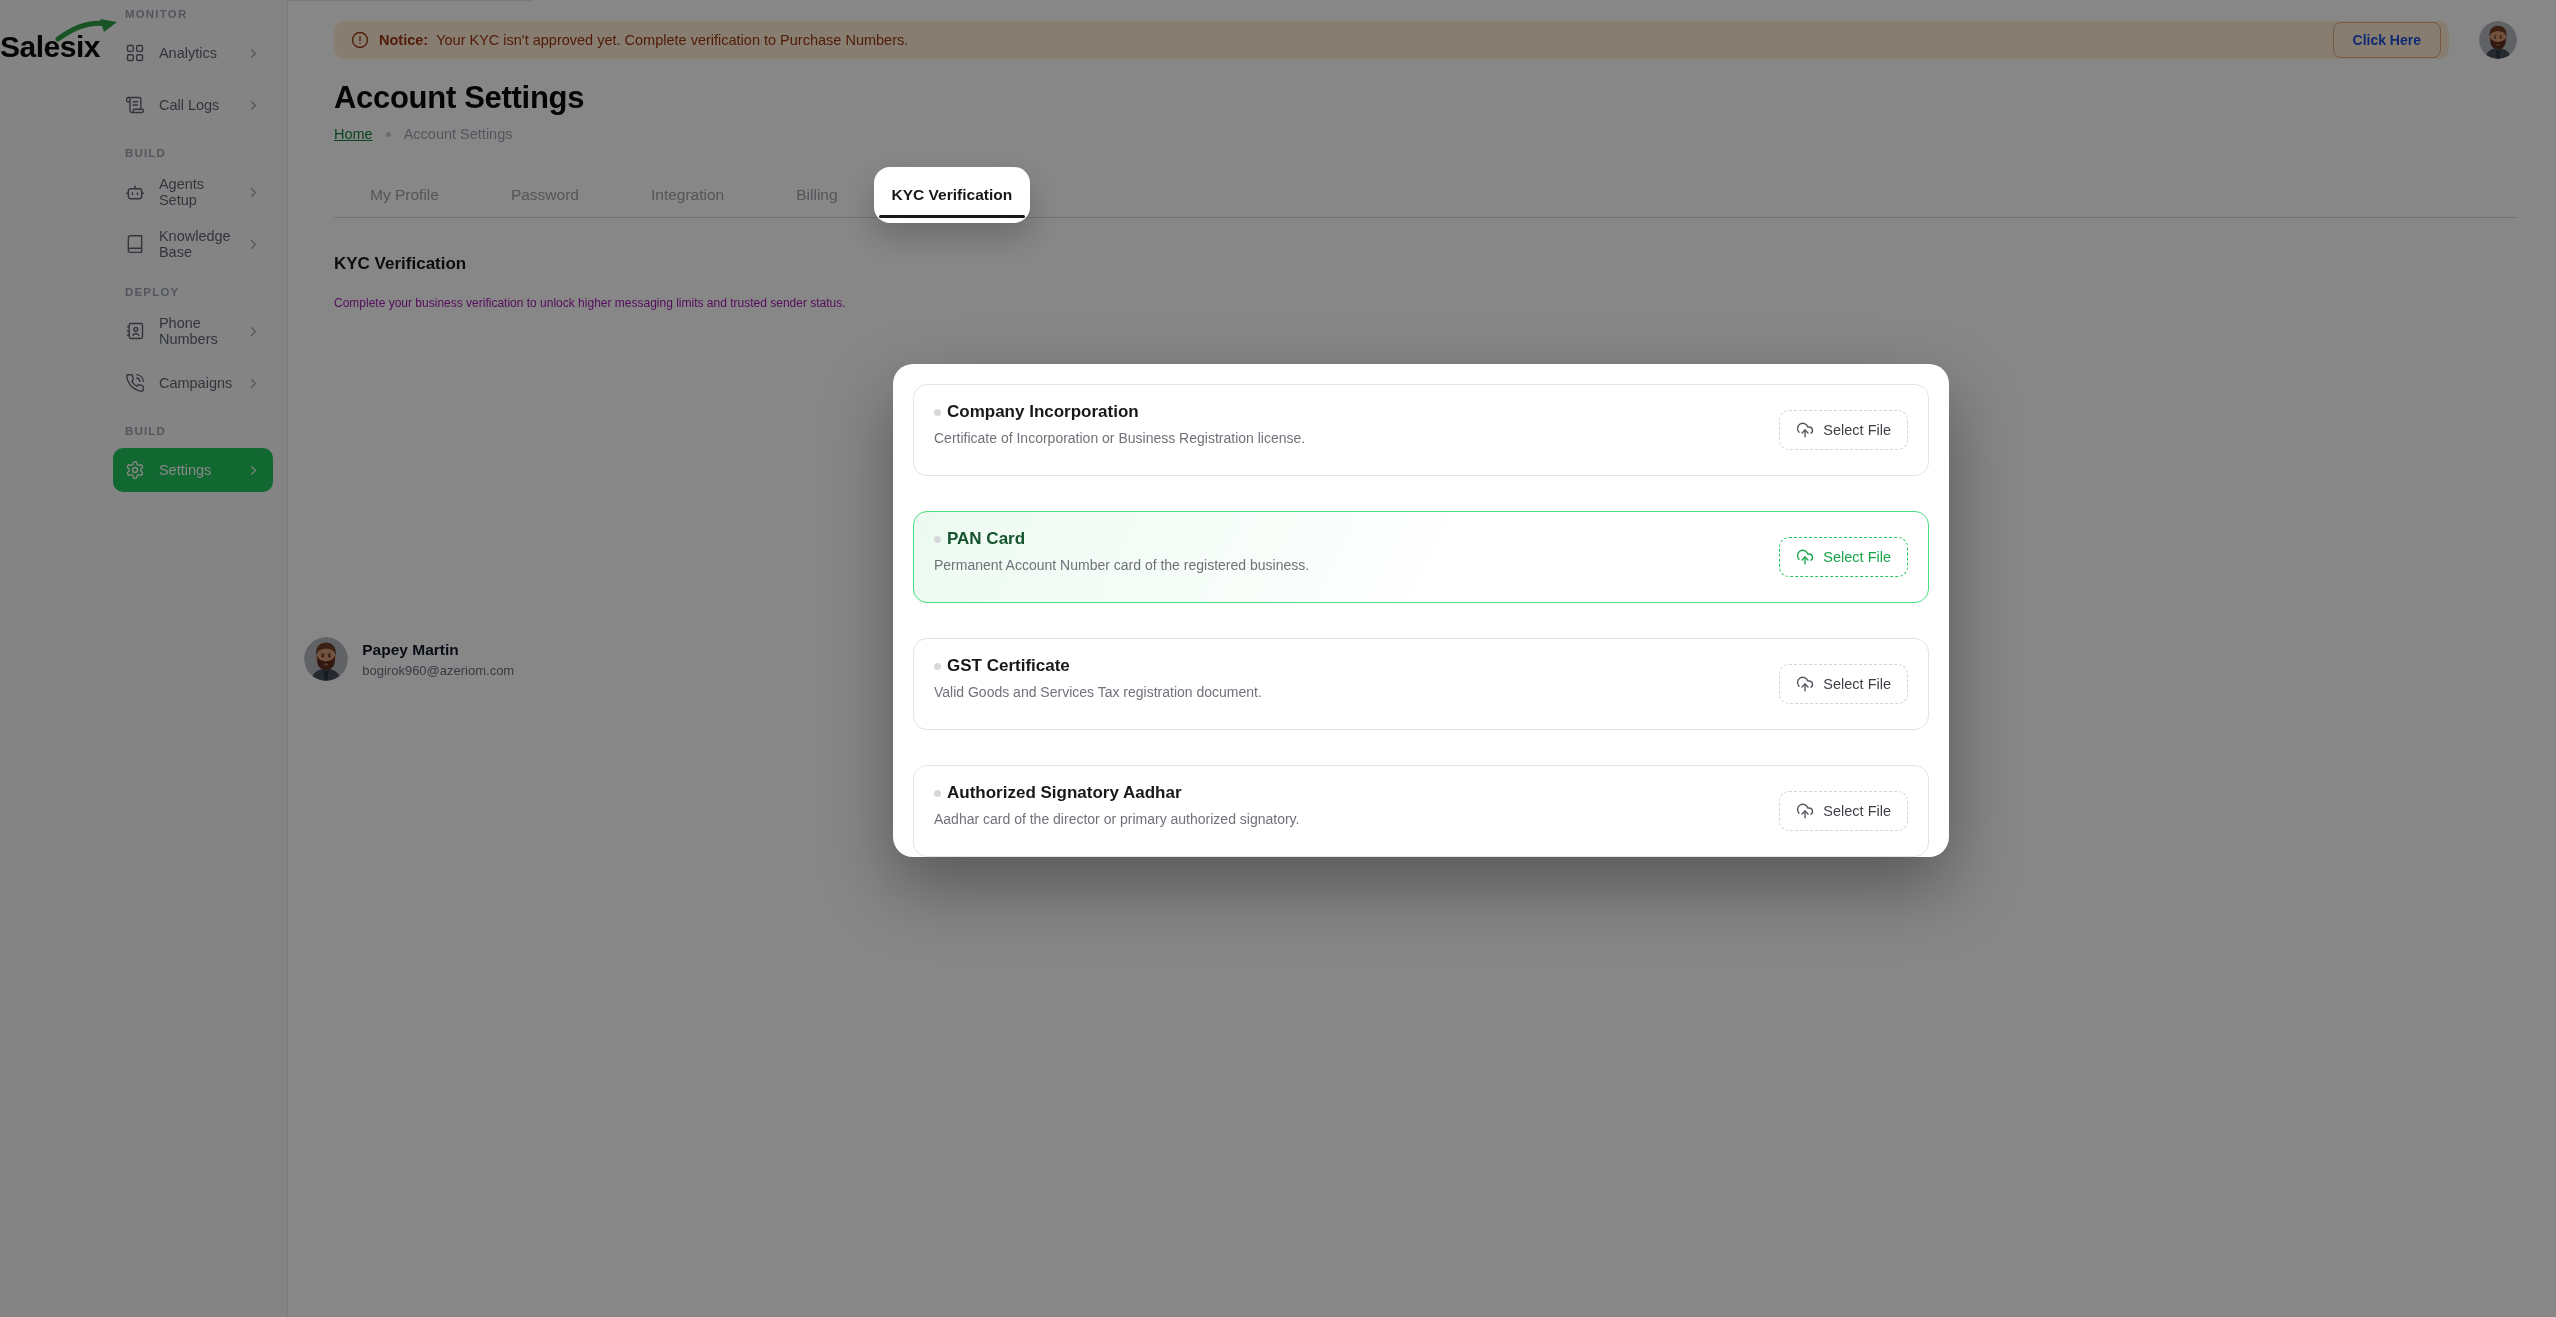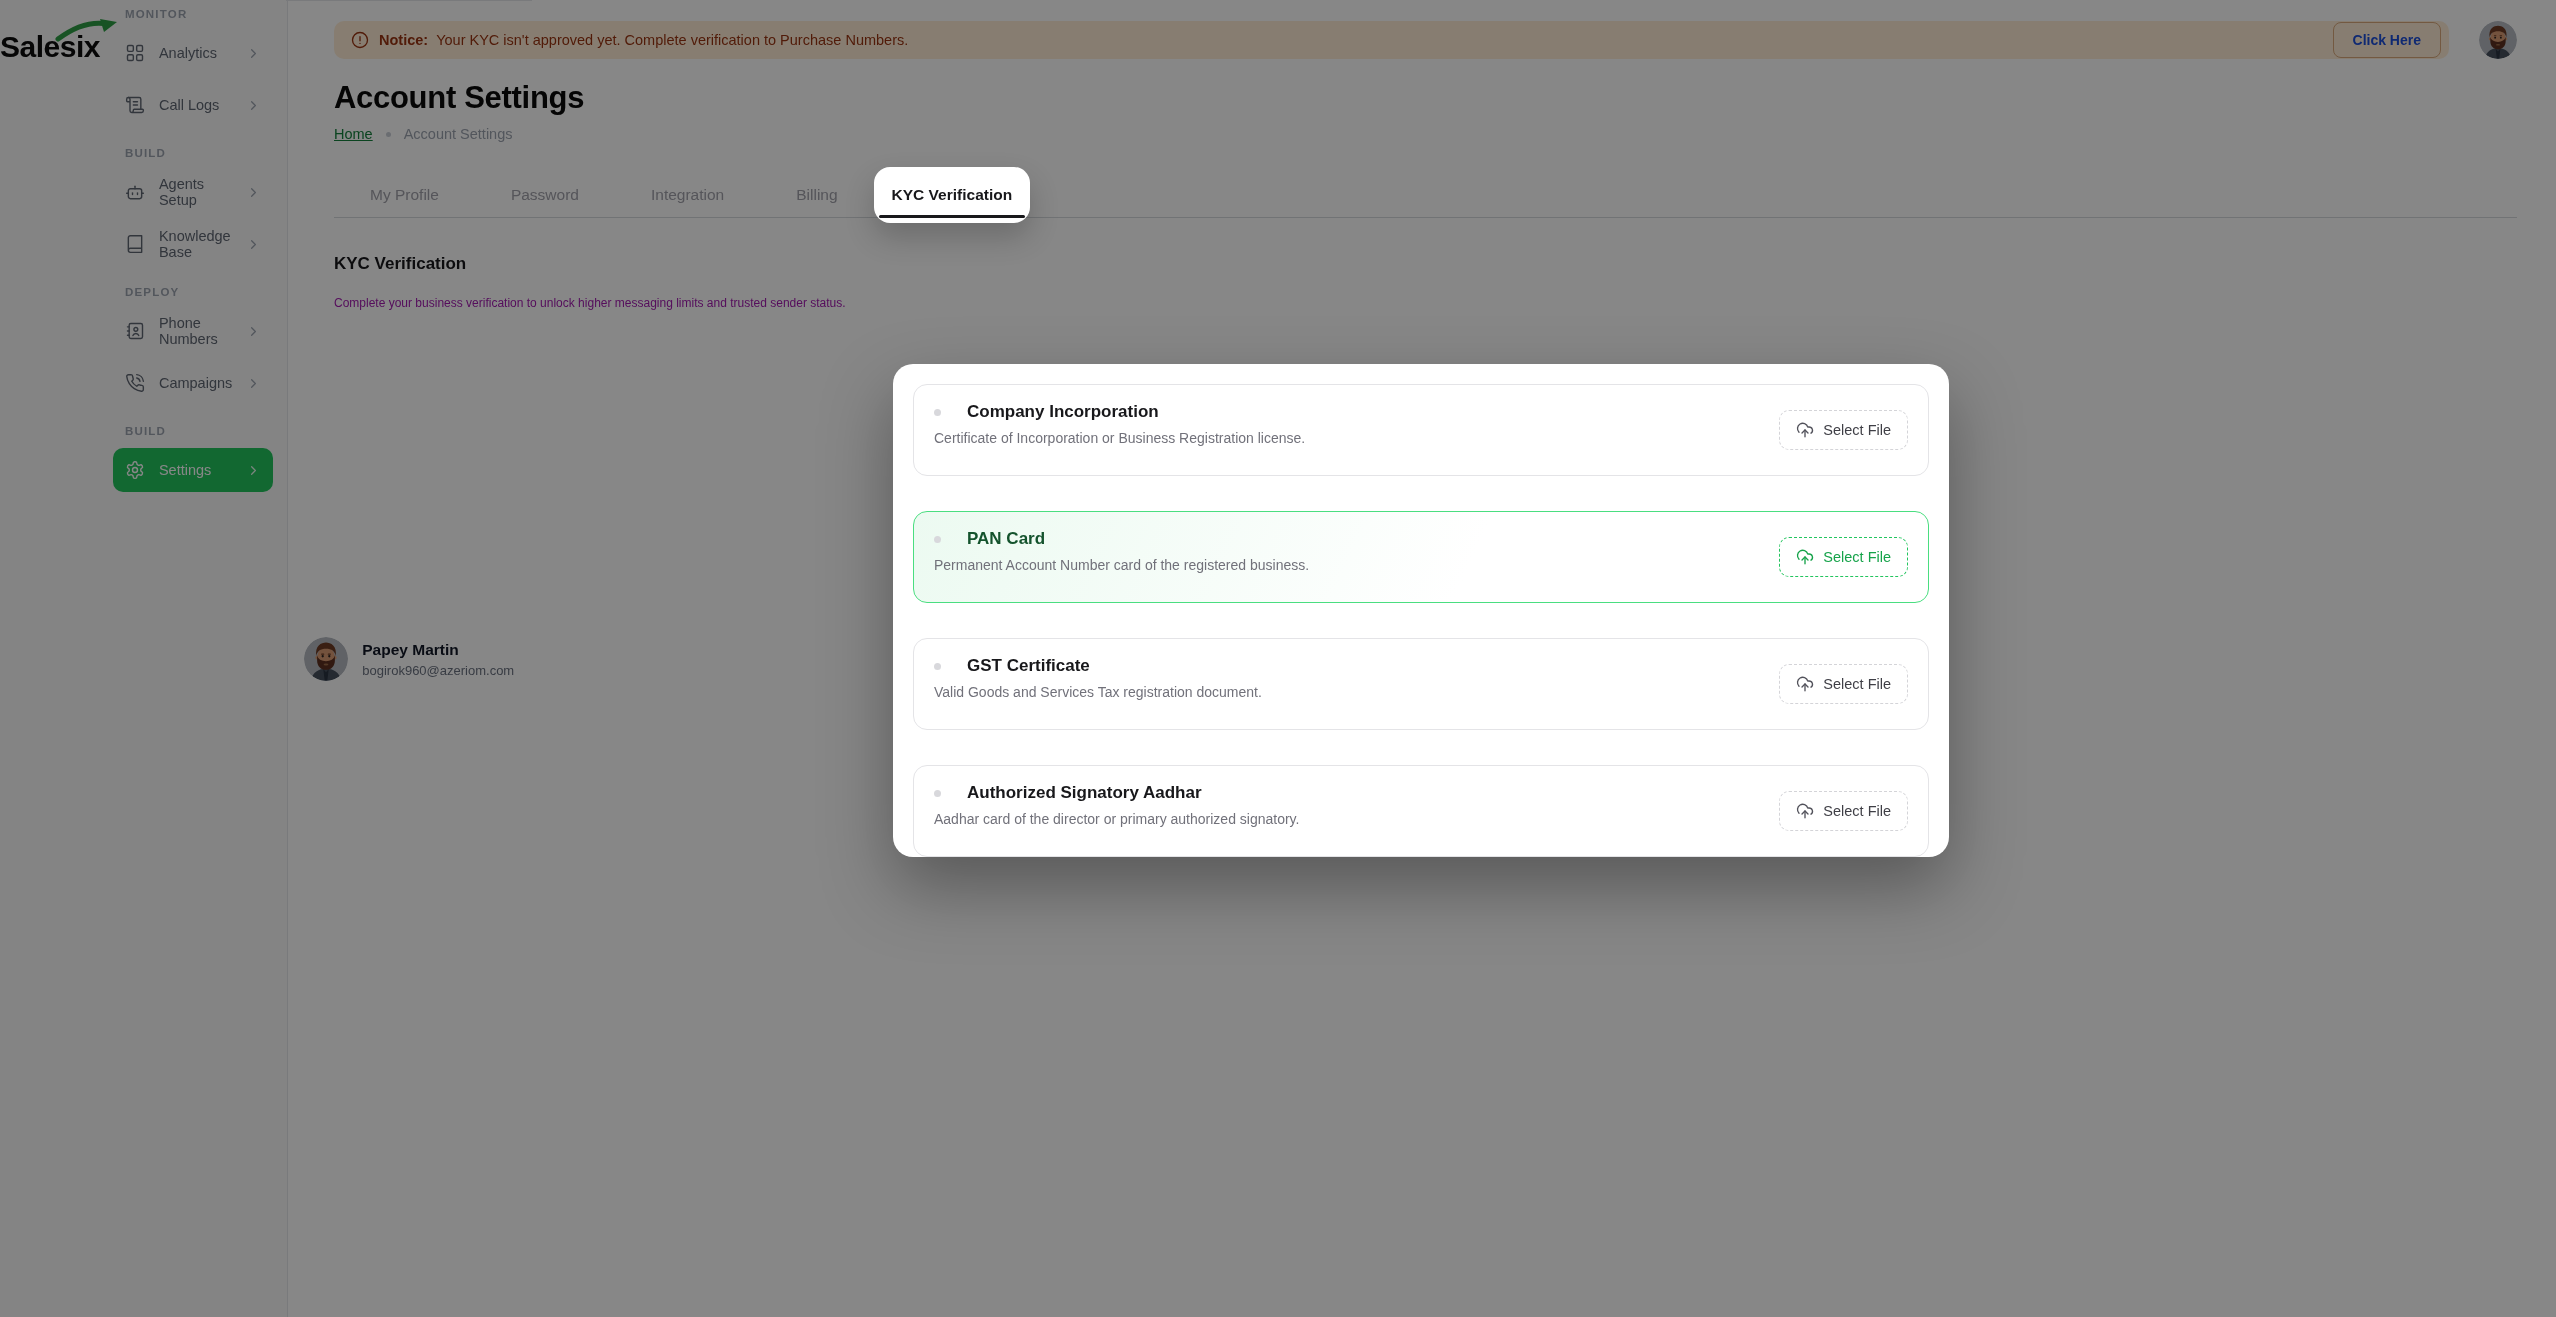--- a/index.html
+++ b/index.html
@@ -51,21 +51,21 @@
   .tab-underline { position:absolute; left:5px; right:5px; bottom:5px; height:3.5px; background:#18181b; border-radius:2px; }
 
   .sect-title { margin-top:31px; font-size:17px; font-weight:700; color:#18181b; }
   .sect-desc { margin-top:22px; font-size:12px; color:#a21caf; }
 
   
   .overlay { position:absolute; inset:0; background:rgba(0,0,0,0.47); z-index:10; }
   .modal { position:absolute; left:893px; top:364px; width:1056px; z-index:30; background:#ffffff; border-radius:20px; box-shadow:0 30px 70px rgba(0,0,0,0.35); padding:20px 20px 0; }
   .doc-list { display:flex; flex-direction:column; gap:35px; }
   .doc-card { position:relative; height:92px; border:1px solid #e4e4e7; border-radius:14px; background:#ffffff; padding:17px 20px 0; }
-  .doc-title-row { display:flex; align-items:center; gap:26px; }
+  .doc-title-row { display:flex; align-items:center; gap:6px; }
   .doc-dot { width:7px; height:7px; border-radius:50%; background:#d8d8dc; }
   .doc-title { font-size:17px; font-weight:700; color:#18181b; }
   .doc-desc { margin-top:8px; font-size:14px; color:#71717a; }
   .select-btn { position:absolute; right:20px; top:50%; transform:translateY(-50%); display:flex; align-items:center; gap:9px; height:40px; padding:0 16px; border:1.5px dashed #d4d4d8; border-radius:10px; background:#ffffff; color:#3f3f46; font-size:14.5px; font-weight:500; font-family:inherit; cursor:pointer; }
   .select-btn svg { color:#52525b; }
   .doc-card--active { border:1.5px solid #4ade80; background:linear-gradient(115deg, #ecfaf1 0%, #ffffff 55%); }
   .doc-card--active .doc-title { color:#14532d; }
   .doc-card--active .select-btn { border-color:#22c55e; color:#16a34a; }
   .doc-card--active .select-btn svg { color:#16a34a; }
   .modal-footer { margin-top:31px; border-top:1px solid #ececef; padding:21px 24px 23px; display:flex; align-items:center; gap:13px; color:#52525b; font-size:14.5px; }

